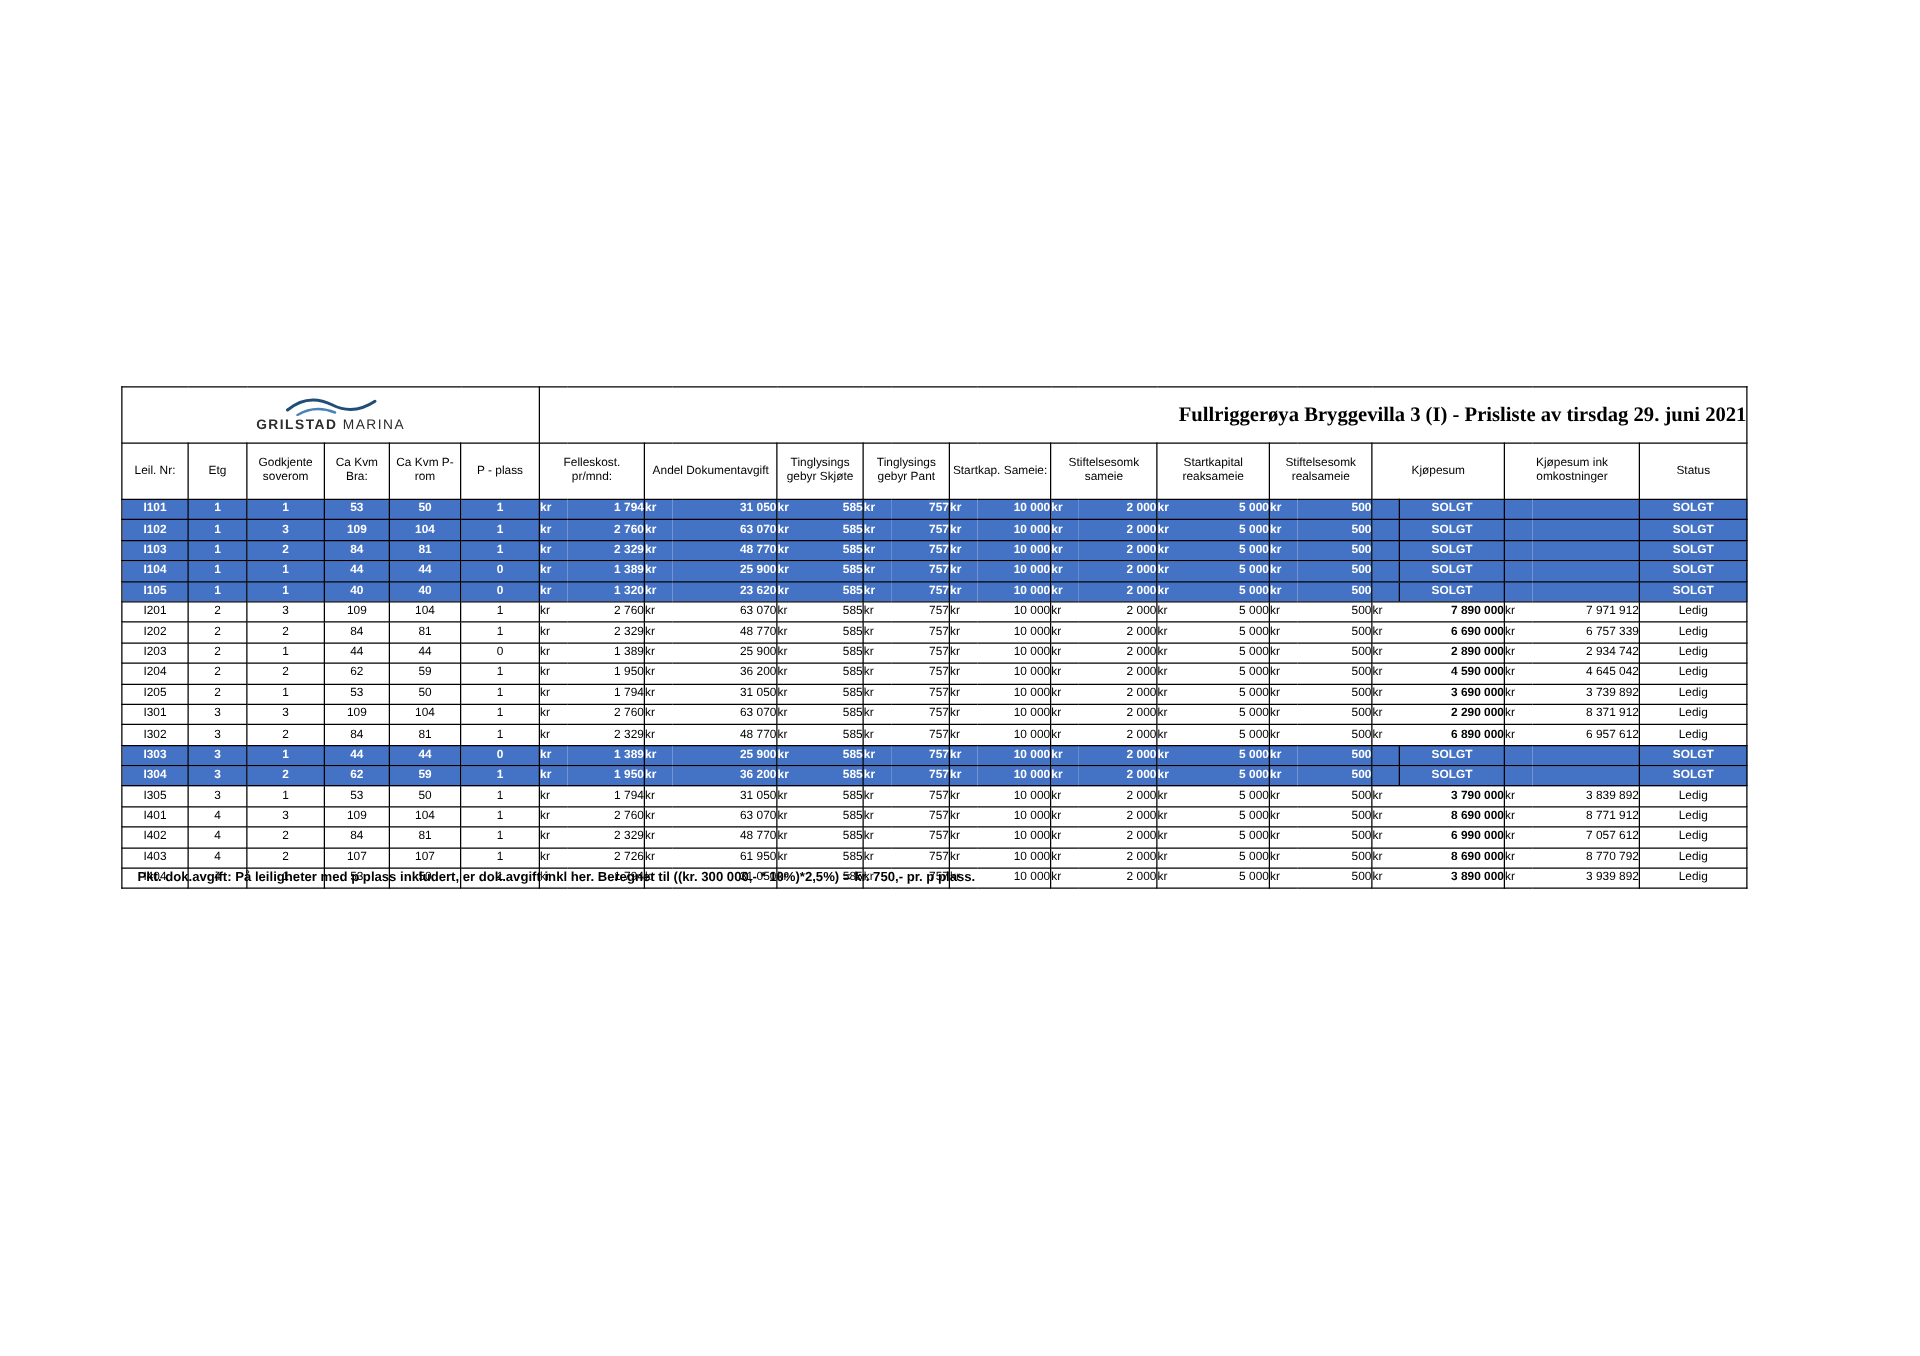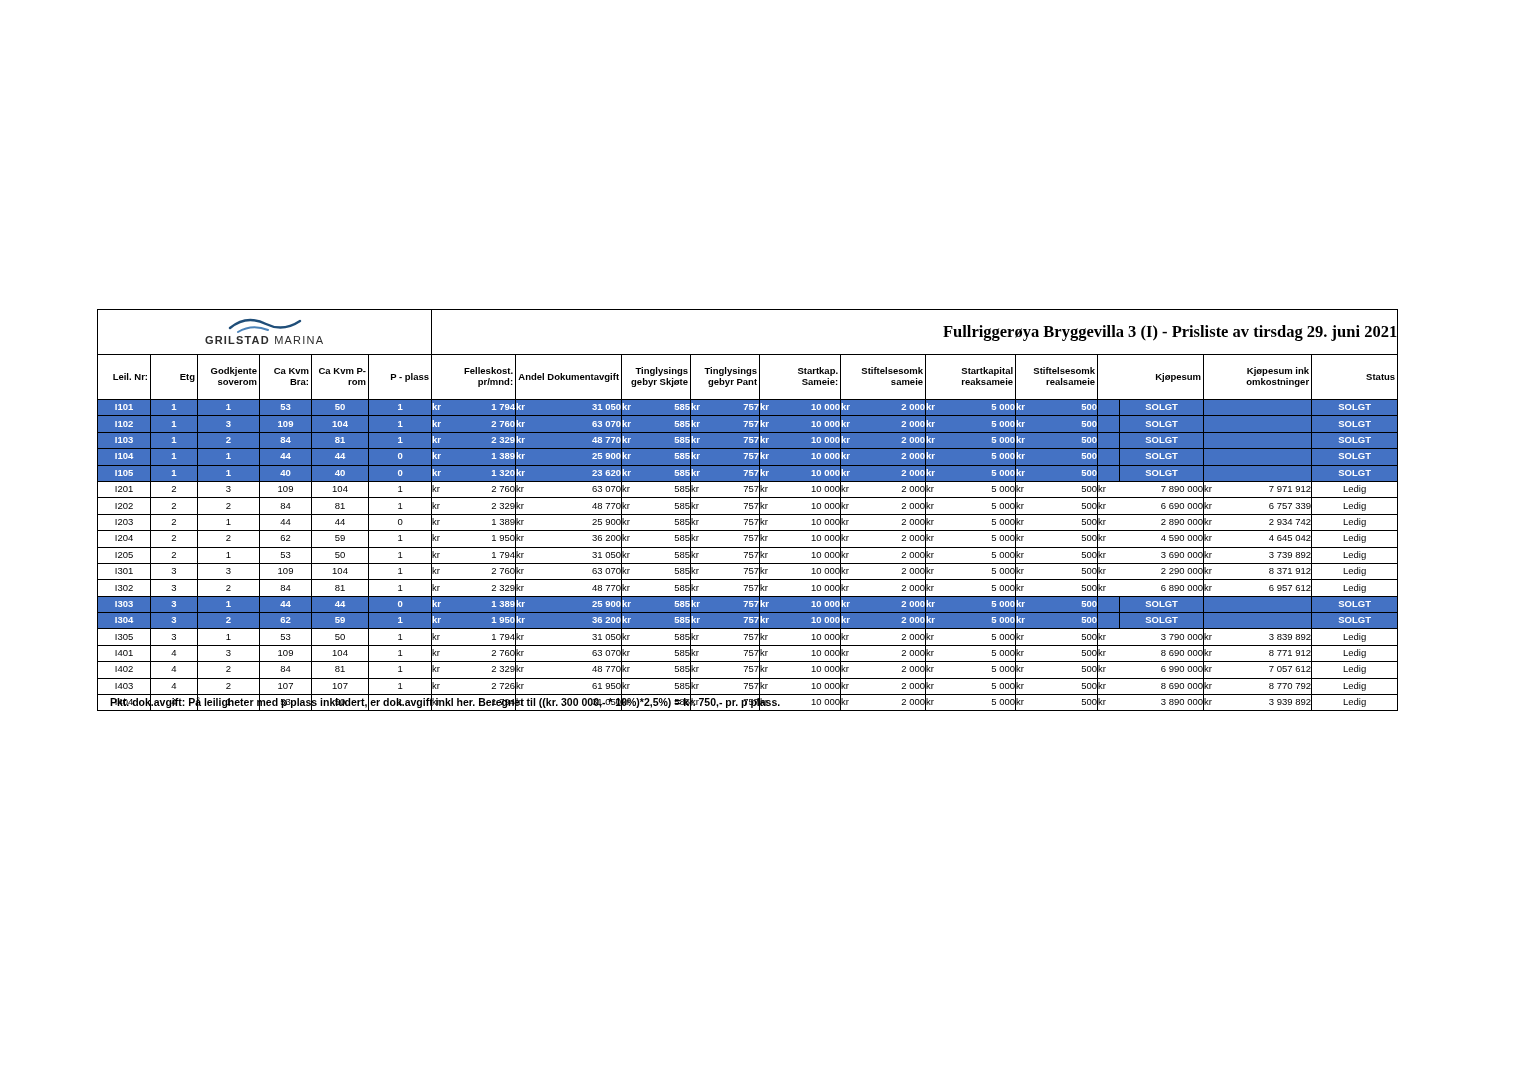--- a/index.html
+++ b/index.html
@@ -56,22 +56,22 @@
   .title-cell {
     text-align: right;
     font-family: "Liberation Serif", serif;
     font-weight: bold;
     font-size: 16.5px;
     padding: 4px 0;
   }
 
   
   thead.colhead th {
-    text-align: right;
-    font-weight: bold;
+    text-align: center;
+    font-weight: normal;
     font-size: 9.5px;
     height: 42px;
     padding: 1px 2px;
   }
 
   
   tbody.rows td {
     height: 15.4px;
     font-size: 9.5px;
   }
@@ -86,21 +86,21 @@
     text-align: right;
     padding-right: 5px;
     border-left: none !important;
   }
   tr.sold td {
     background: #4472c4;
     color: #ffffff;
     font-weight: bold;
   }
   tr.sold td.kr, tr.sold td.amt { font-weight: bold; }
-  td.bold { font-weight: normal; }
+  td.bold { font-weight: bold; }
 
   
   .notes {
     position: absolute;
     left: 97px;
     top: 681px;
     width: 1342px;
     font-size: 10.5px;
     line-height: 1.55;
   }

